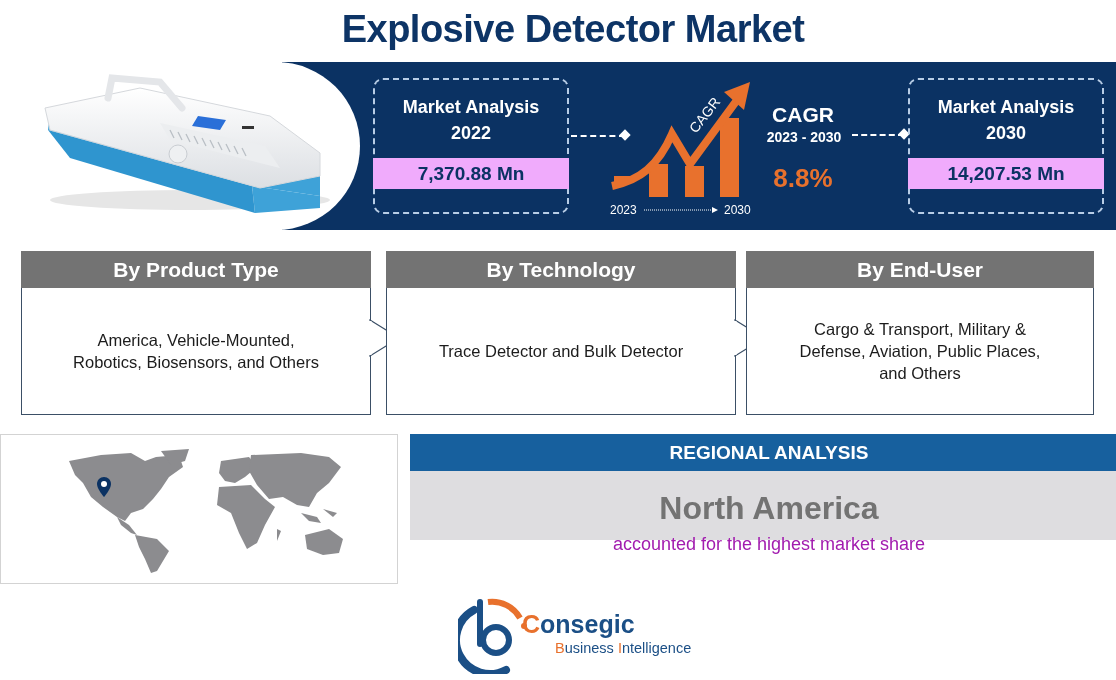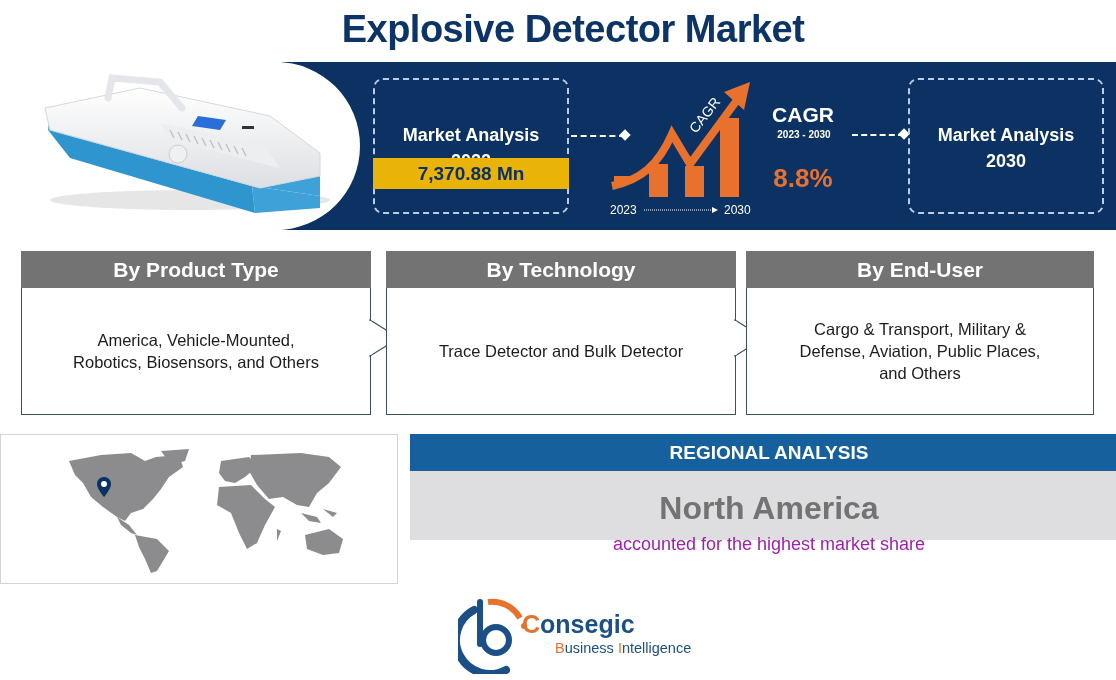--- a/index.html
+++ b/index.html
@@ -11,33 +11,33 @@
 
   
   .band { position: absolute; left: 282px; top: 62px; width: 834px; height: 168px; background: #0b3263; }
   .band-curve { position: absolute; left: 200px; top: 62px; width: 160px; height: 168px;
     background: #ffffff; border-radius: 0 84px 84px 0; }
   .device { position: absolute; left: 20px; top: 68px; width: 320px; height: 150px; }
 
   .ma-box { position: absolute; top: 78px; width: 196px; height: 136px;
     border: 2px dashed #b8cde6; border-radius: 10px; }
   .ma-box .ma-label { position: absolute; left: 0; top: 14px; width: 100%; text-align: center;
-    color: #ffffff; font-weight: bold; font-size: 18px; line-height: 26px; margin-top: 28px; }
+    color: #ffffff; font-weight: bold; font-size: 18px; line-height: 26px; }
   .ma-box .ma-value { position: absolute; left: -2px; right: -2px; top: 78px; height: 31px;
-    background: #eab308; color: #0b3263; font-weight: bold; font-size: 19px;
+    background: #f0abfc; color: #0b3263; font-weight: bold; font-size: 19px;
     text-align: center; line-height: 31px; }
 
   .connector { position: absolute; height: 0; border-top: 2px dashed #ffffff; }
   .diamond { position: absolute; width: 8px; height: 8px; background: #ffffff; transform: rotate(45deg); }
 
   .cagr-graphic { position: absolute; left: 610px; top: 76px; width: 150px; height: 148px; }
   .cagr-title { position: absolute; left: 760px; top: 103px; width: 86px; text-align: center;
     color: #ffffff; font-weight: bold; font-size: 21px; }
   .cagr-range { position: absolute; left: 756px; top: 129px; width: 96px; text-align: center;
-    color: #ffffff; font-weight: bold; font-size: 10px; }
+    color: #ffffff; font-weight: bold; font-size: 14px; }
   .cagr-value { position: absolute; left: 760px; top: 163px; width: 86px; text-align: center;
     color: #e8712d; font-weight: bold; font-size: 26px; }
 
   
   .seg { position: absolute; top: 251px; height: 164px; }
   .seg .seg-head { position: absolute; left: 0; top: 0; width: 100%; height: 37px; background: #737373;
     color: #ffffff; font-weight: bold; font-size: 21px; text-align: center; line-height: 37px; }
   .seg .seg-body { position: absolute; left: 0; top: 37px; width: 100%; bottom: 0;
     border: 1.5px solid #3b4f66; border-top: none; background: #ffffff;
     display: flex; align-items: center; justify-content: center; text-align: center;
@@ -140,20 +140,21 @@
 <div class="cagr-value">8.8%</div>
 
 <div class="connector" style="left:852px; top:134px; width:52px;"></div>
 <div class="diamond" style="left:900px; top:130px;"></div>
 
 <div class="ma-box" style="left:908px;">
   <div class="ma-label">
     <div>Market Analysis</div>
     <div>2030</div>
   </div>
+  <div class="ma-value">14,207.53 Mn</div>
 </div>
 
 <div class="seg" style="left:21px; width:350px;">
   <div class="seg-head">By Product Type</div>
   <div class="seg-body">America, Vehicle-Mounted, Robotics, Biosensors, and Others</div>
 </div>
 <svg class="seg-arrow" style="left:369px; top:318px;" width="32" height="40">
   <polygon points="1,2 30,20 1,38" fill="#ffffff" stroke="#3b4f66" stroke-width="1.2"></polygon>
   <line x1="1" y1="3" x2="1" y2="37" stroke="#ffffff" stroke-width="3"></line>
 </svg>

